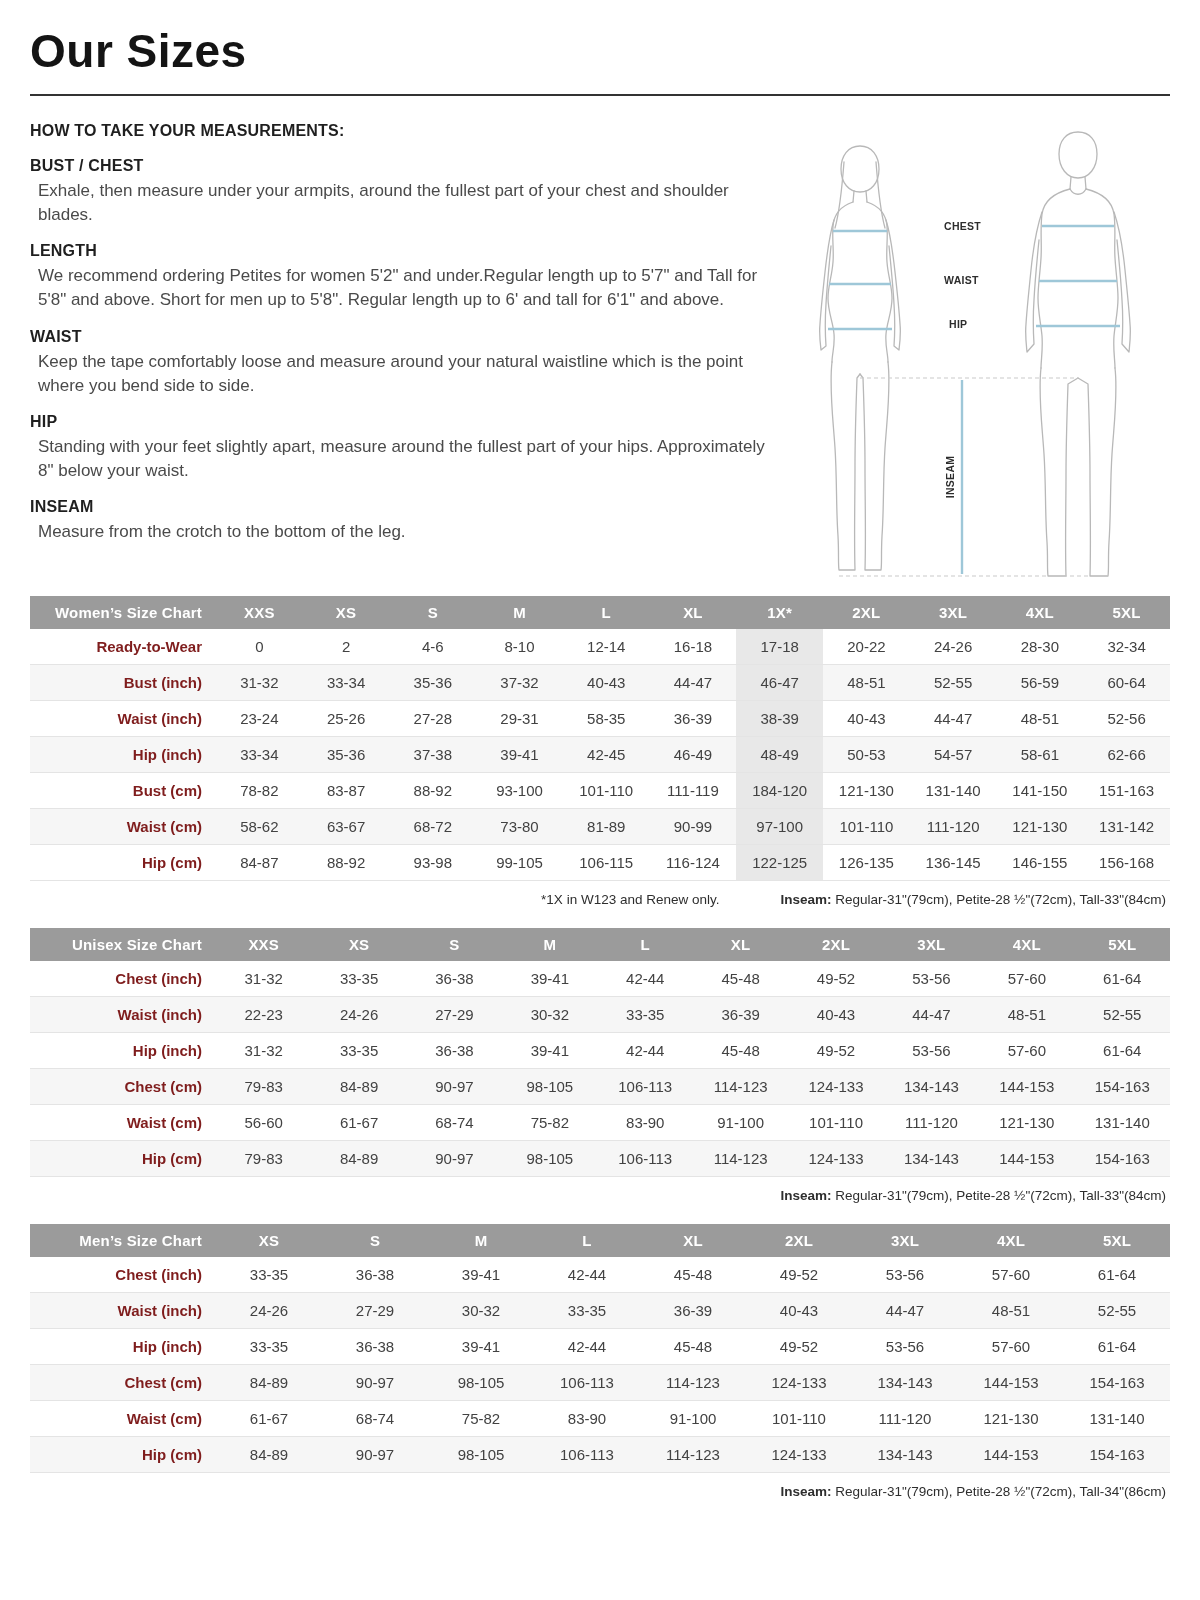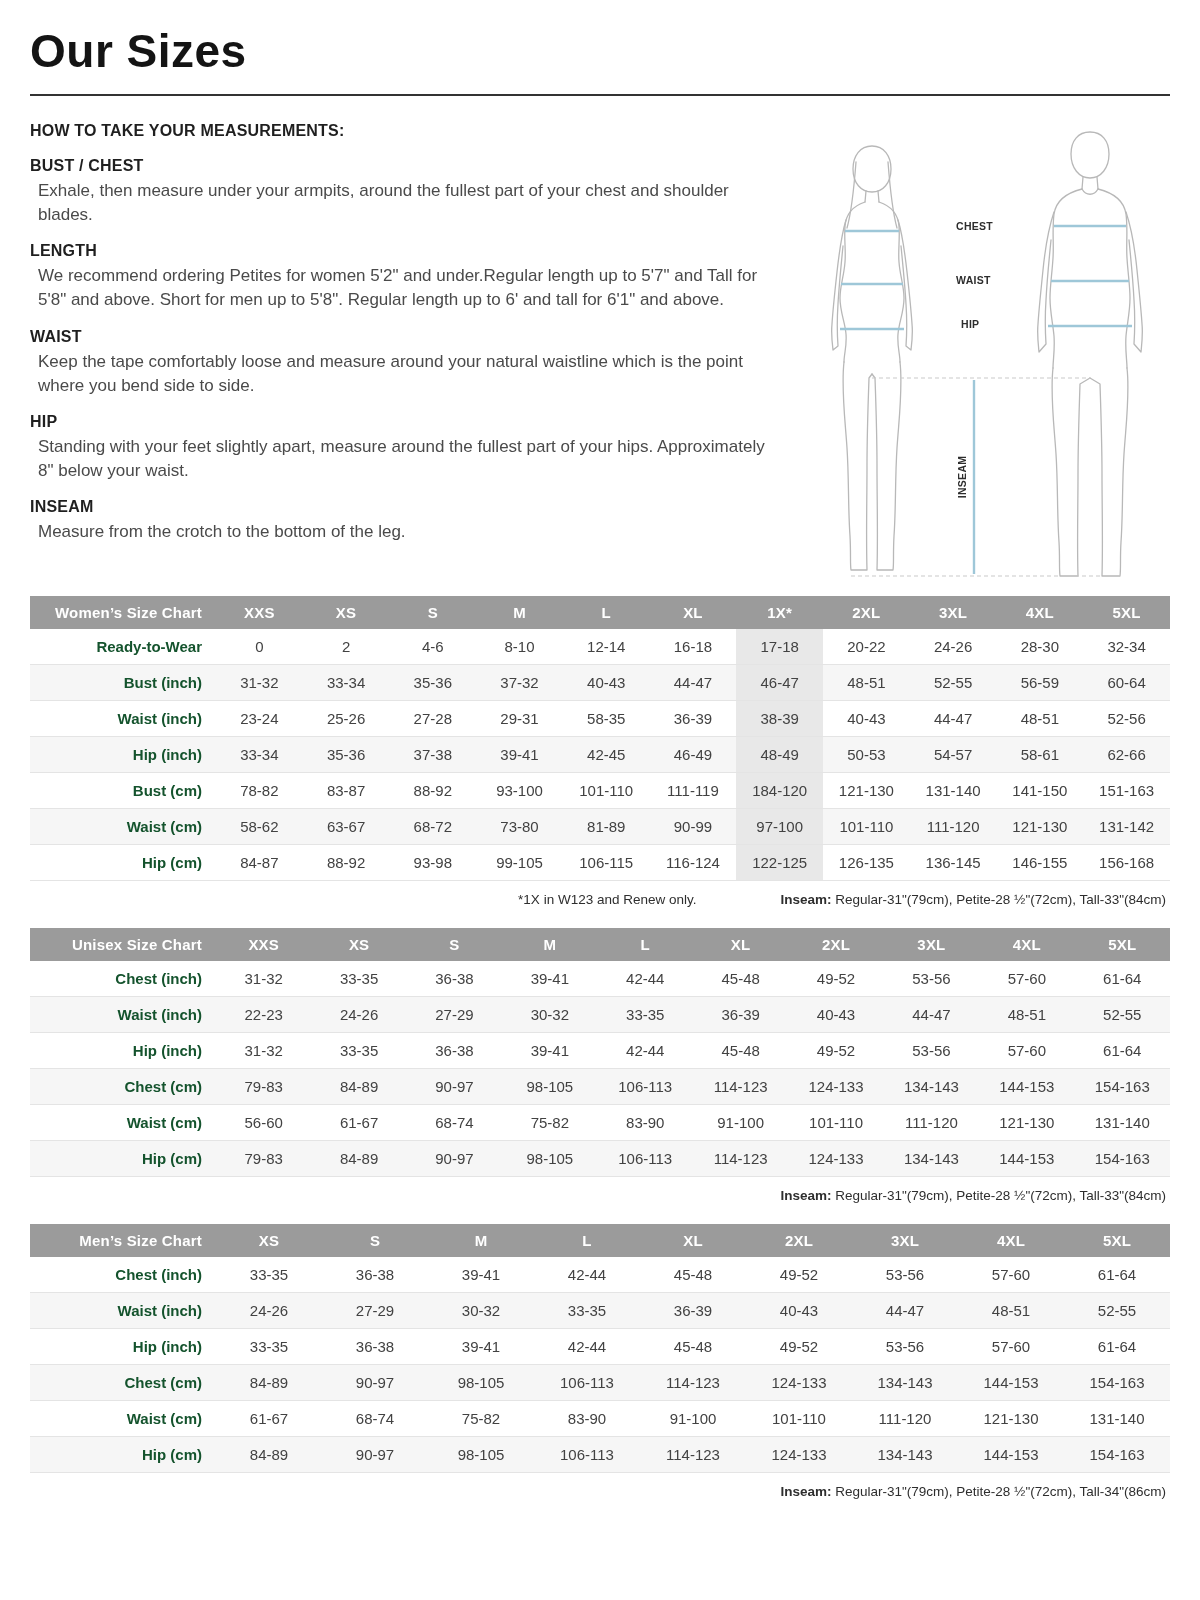--- a/index.html
+++ b/index.html
@@ -7,21 +7,21 @@
   body {
     width:1200px; min-height:1600px;
     font-family:"Liberation Sans","DejaVu Sans",sans-serif;
     color:#3d3d3d;
   }
   .page { padding:24px 30px 28px; }
 
   h1.page-title { font-size:46px; font-weight:bold; color:#141414; letter-spacing:.5px; }
   .title-rule { height:0; border:0; border-top:2px solid #333; margin:16px 0 26px; }
 
-  .top { display:flex; gap:12px; margin-bottom:8px; }
+  .top { display:flex; margin-bottom:8px; }
   .instructions { width:748px; flex:0 0 auto; }
   .instructions h2 { font-size:16px; font-weight:bold; color:#1f1f1f; margin-bottom:17px; letter-spacing:.2px; }
   .measure-section { margin-bottom:15px; }
   .measure-section h3 { font-size:16px; font-weight:bold; color:#1f1f1f; margin-bottom:4px; letter-spacing:.2px; }
   .measure-section p { font-size:17px; line-height:1.42; color:#4a4a4a;margin-left:8px; }
 
   .figures { flex:1; display:flex; justify-content:center; align-items:flex-start; padding-top:4px; }
   .figures svg { display:block; }
   .fig-line { stroke:#b8b8b8; stroke-width:1.3; fill:none; stroke-linecap:round; stroke-linejoin:round; }
   .tape-line { stroke:#9ec7d8; stroke-width:2.4; fill:none; }
@@ -30,32 +30,32 @@
 
   .table-block { margin-top:6px; }
   table.size-table { width:100%; border-collapse:collapse; table-layout:fixed; }
   col.label-col { width:186px; }
   thead th {
     background:#9b9b9b; color:#ffffff; font-size:15px; font-weight:bold;
     padding:8px 4px; text-align:center; letter-spacing:.2px;
   }
   thead th.table-title { text-align:right; padding-right:14px; }
   tbody th {
-    font-size:15px; font-weight:bold; color:#14532d; text-align:right;
+    font-size:15px; font-weight:bold; color:#7f1d1d; text-align:right;
     padding:9px 14px 9px 4px; border-bottom:1px solid #e4e4e4;
   }
   tbody td {
     font-size:15px; color:#424242; text-align:center;
     padding:9px 2px; border-bottom:1px solid #e4e4e4;
   }
   tbody tr:nth-child(even) { background:#f6f6f6; }
   tbody td.hl { background:#e8e8e8;margin-top:7px; }
 
   .notes {
-    display:flex; justify-content:flex-end; align-items:baseline; gap:84px;
+    display:flex; justify-content:flex-end; align-items:baseline; gap:61px;
     padding:11px 4px 15px; font-size:13.5px; color:#2e2e2e;
   }
   .notes strong { font-weight:bold; }
 </style>
 </head>
 <body>
 
 <div class="page">
 
   <h1 class="page-title">Our Sizes</h1>

